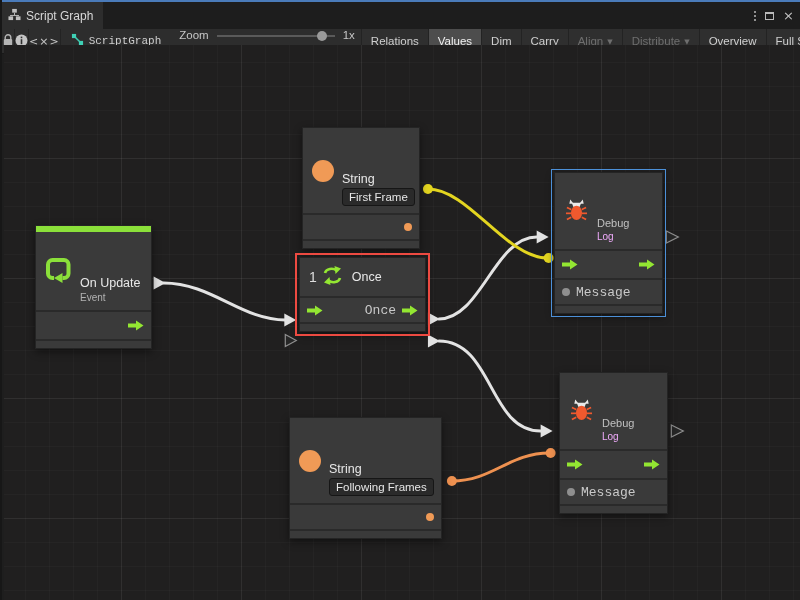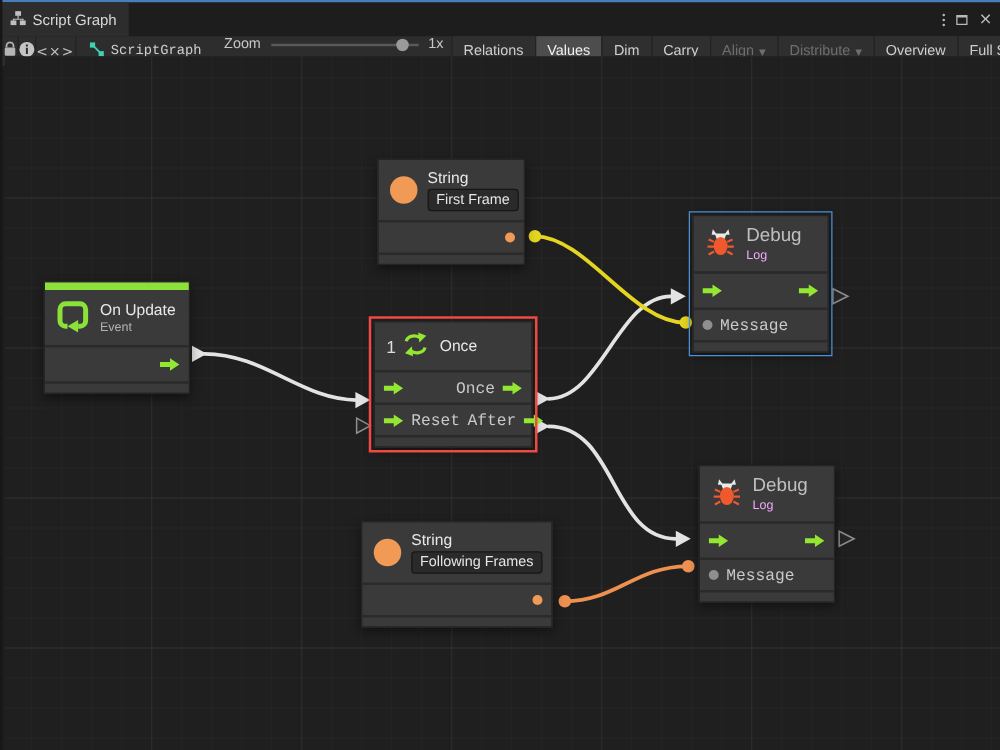--- a/index.html
+++ b/index.html
@@ -63,24 +63,24 @@
   .tri-open { fill:#262626; stroke:#8f8f8f; stroke-width:1.2; }
   .dot-yellow { fill:var(--wire_yellow); }
   .dot-orange { fill:var(--wire_orange); }
 
   
   .node { position:absolute; background:var(--node_bg); border:1px solid #242424; box-shadow:0 3px 8px rgba(0,0,0,.45); }
   .node.sel-blue { outline:1px solid var(--selection_blue); outline-offset:2px; }
   .node.sel-red { outline:2px solid var(--selection_red); outline-offset:2px; }
   .greenbar { height:6px; background:var(--event_green); }
   .nhead { display:flex; align-items:center; gap:8px; padding:7px 9px; }
-  .ncol { display:flex; flex-direction:column; gap:2px; }
+  .ncol { display:flex; flex-direction:column; gap:2px;margin-top:37px; }
   .ntitle { font-size:12.5px; color:#e8e8e8; white-space:nowrap; }
   .nsub { font-size:10px; color:#b2b2b2; }
-  .ncat { font-size:15px; color:#c0c0c0; }
+  .ncat { font-size:11px; color:#c0c0c0; }
   .ntitle-lg { font-size:10px; color:#f0abfc; }
   .nrow { display:flex; align-items:center; gap:6px; border-top:2px solid #2a2a2a; padding:0 7px; height:26px; }
   .nrow.tall { height:29px; }
   .nrow.spread { justify-content:space-between; }
   .nrow.endr { justify-content:flex-end; }
   .nfoot { border-top:2px solid #2a2a2a; height:9px; }
   .portlabel { font-size:13px; color:#c9c9c9; white-space:nowrap;font-family:Liberation Mono, monospace; }
   .pgroup { display:flex; align-items:center; gap:6px; }
   .flowarrow { display:inline-flex; width:16px; height:11px; }
   .graydot { width:8px; height:8px; border-radius:50%; background:#8f8f8f; }
@@ -323,38 +323,20 @@
         </span>
         <span class="pgroup">
           <span class="portlabel">Once</span>
           <span class="flowarrow">
             <svg viewBox="0 0 16 11">
                 <path d="M0 3.5 h8 V0.5 L15.5 5.5 L8 10.5 V7.5 H0 z" fill="var(--flow_green)"></path>
               </svg>
           </span>
         </span>
       </div>
-      <div class="nrow spread">
-        <span class="pgroup">
-          <span class="flowarrow">
-            <svg viewBox="0 0 16 11">
-                <path d="M0 3.5 h8 V0.5 L15.5 5.5 L8 10.5 V7.5 H0 z" fill="var(--flow_green)"></path>
-              </svg>
-          </span>
-          <span class="portlabel">Reset</span>
-        </span>
-        <span class="pgroup">
-          <span class="portlabel">After</span>
-          <span class="flowarrow">
-            <svg viewBox="0 0 16 11">
-                <path d="M0 3.5 h8 V0.5 L15.5 5.5 L8 10.5 V7.5 H0 z" fill="var(--flow_green)"></path>
-              </svg>
-          </span>
-        </span>
-      </div>
       <div class="nfoot"></div>
     </div>
 
     <div class="node" style="left:285px; top:372px; width:153px;">
       <div class="nhead">
         <span class="strcircle"></span>
         <span class="ncol">
           <span class="ntitle">String</span>
           <span class="field">Following Frames</span>
         </span>

